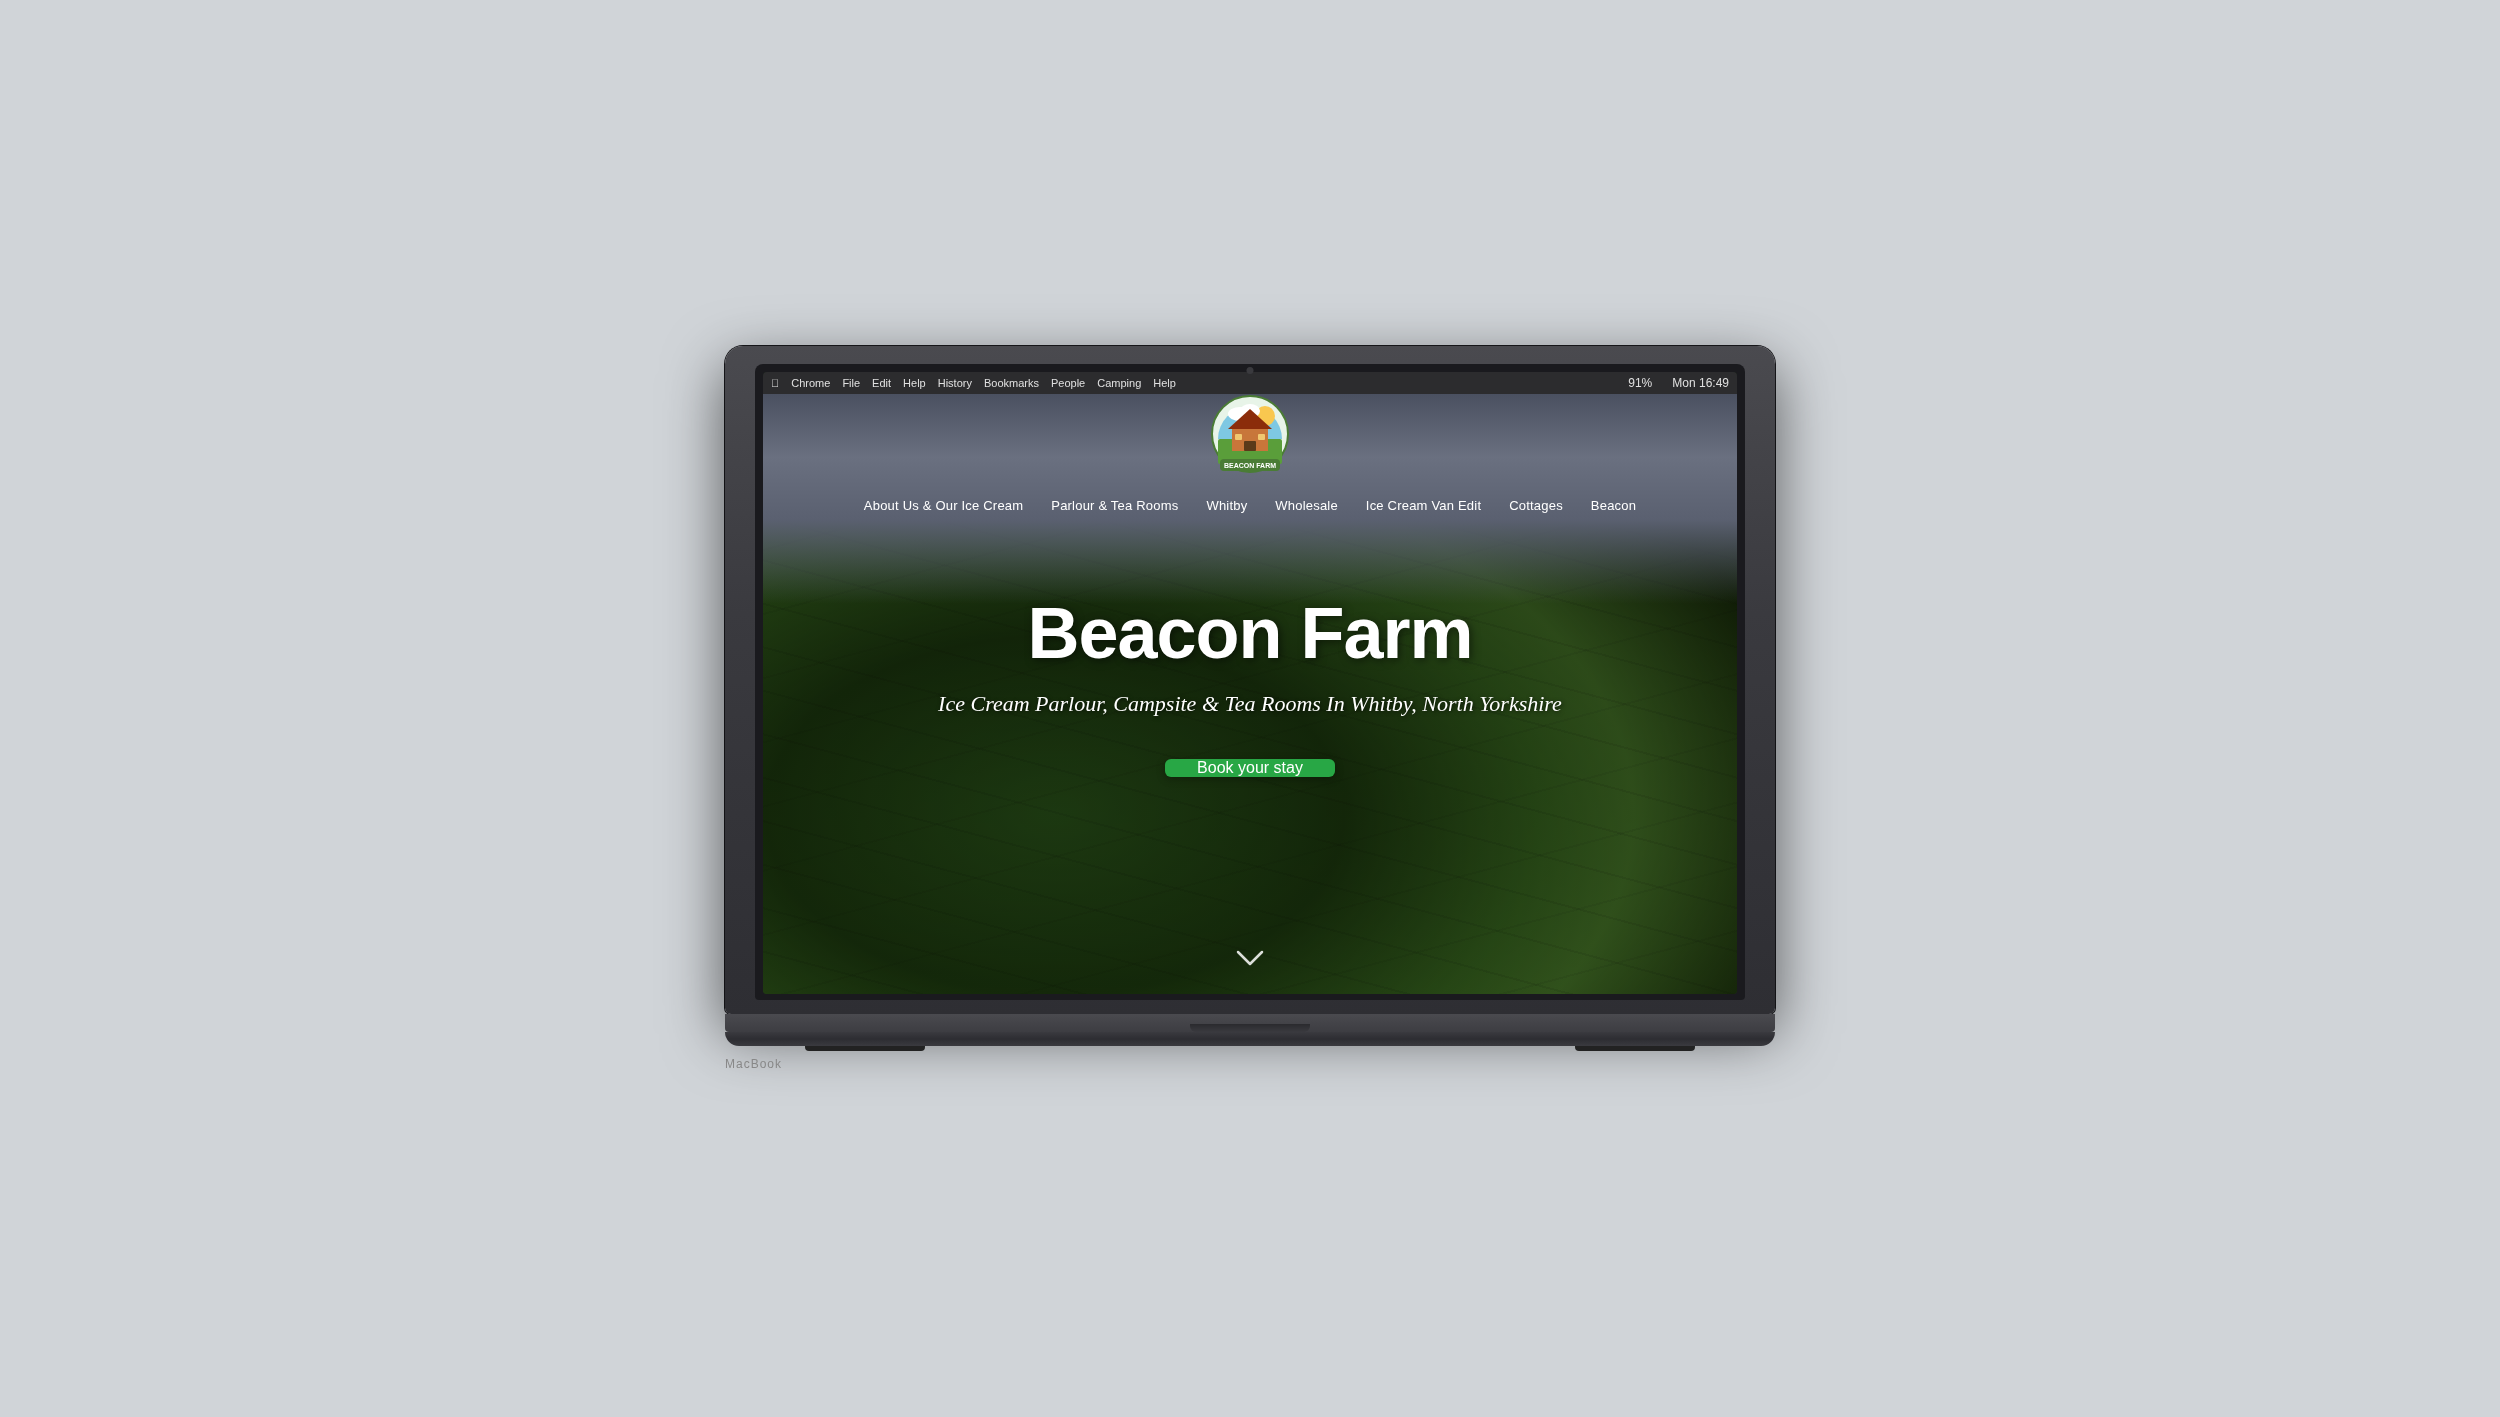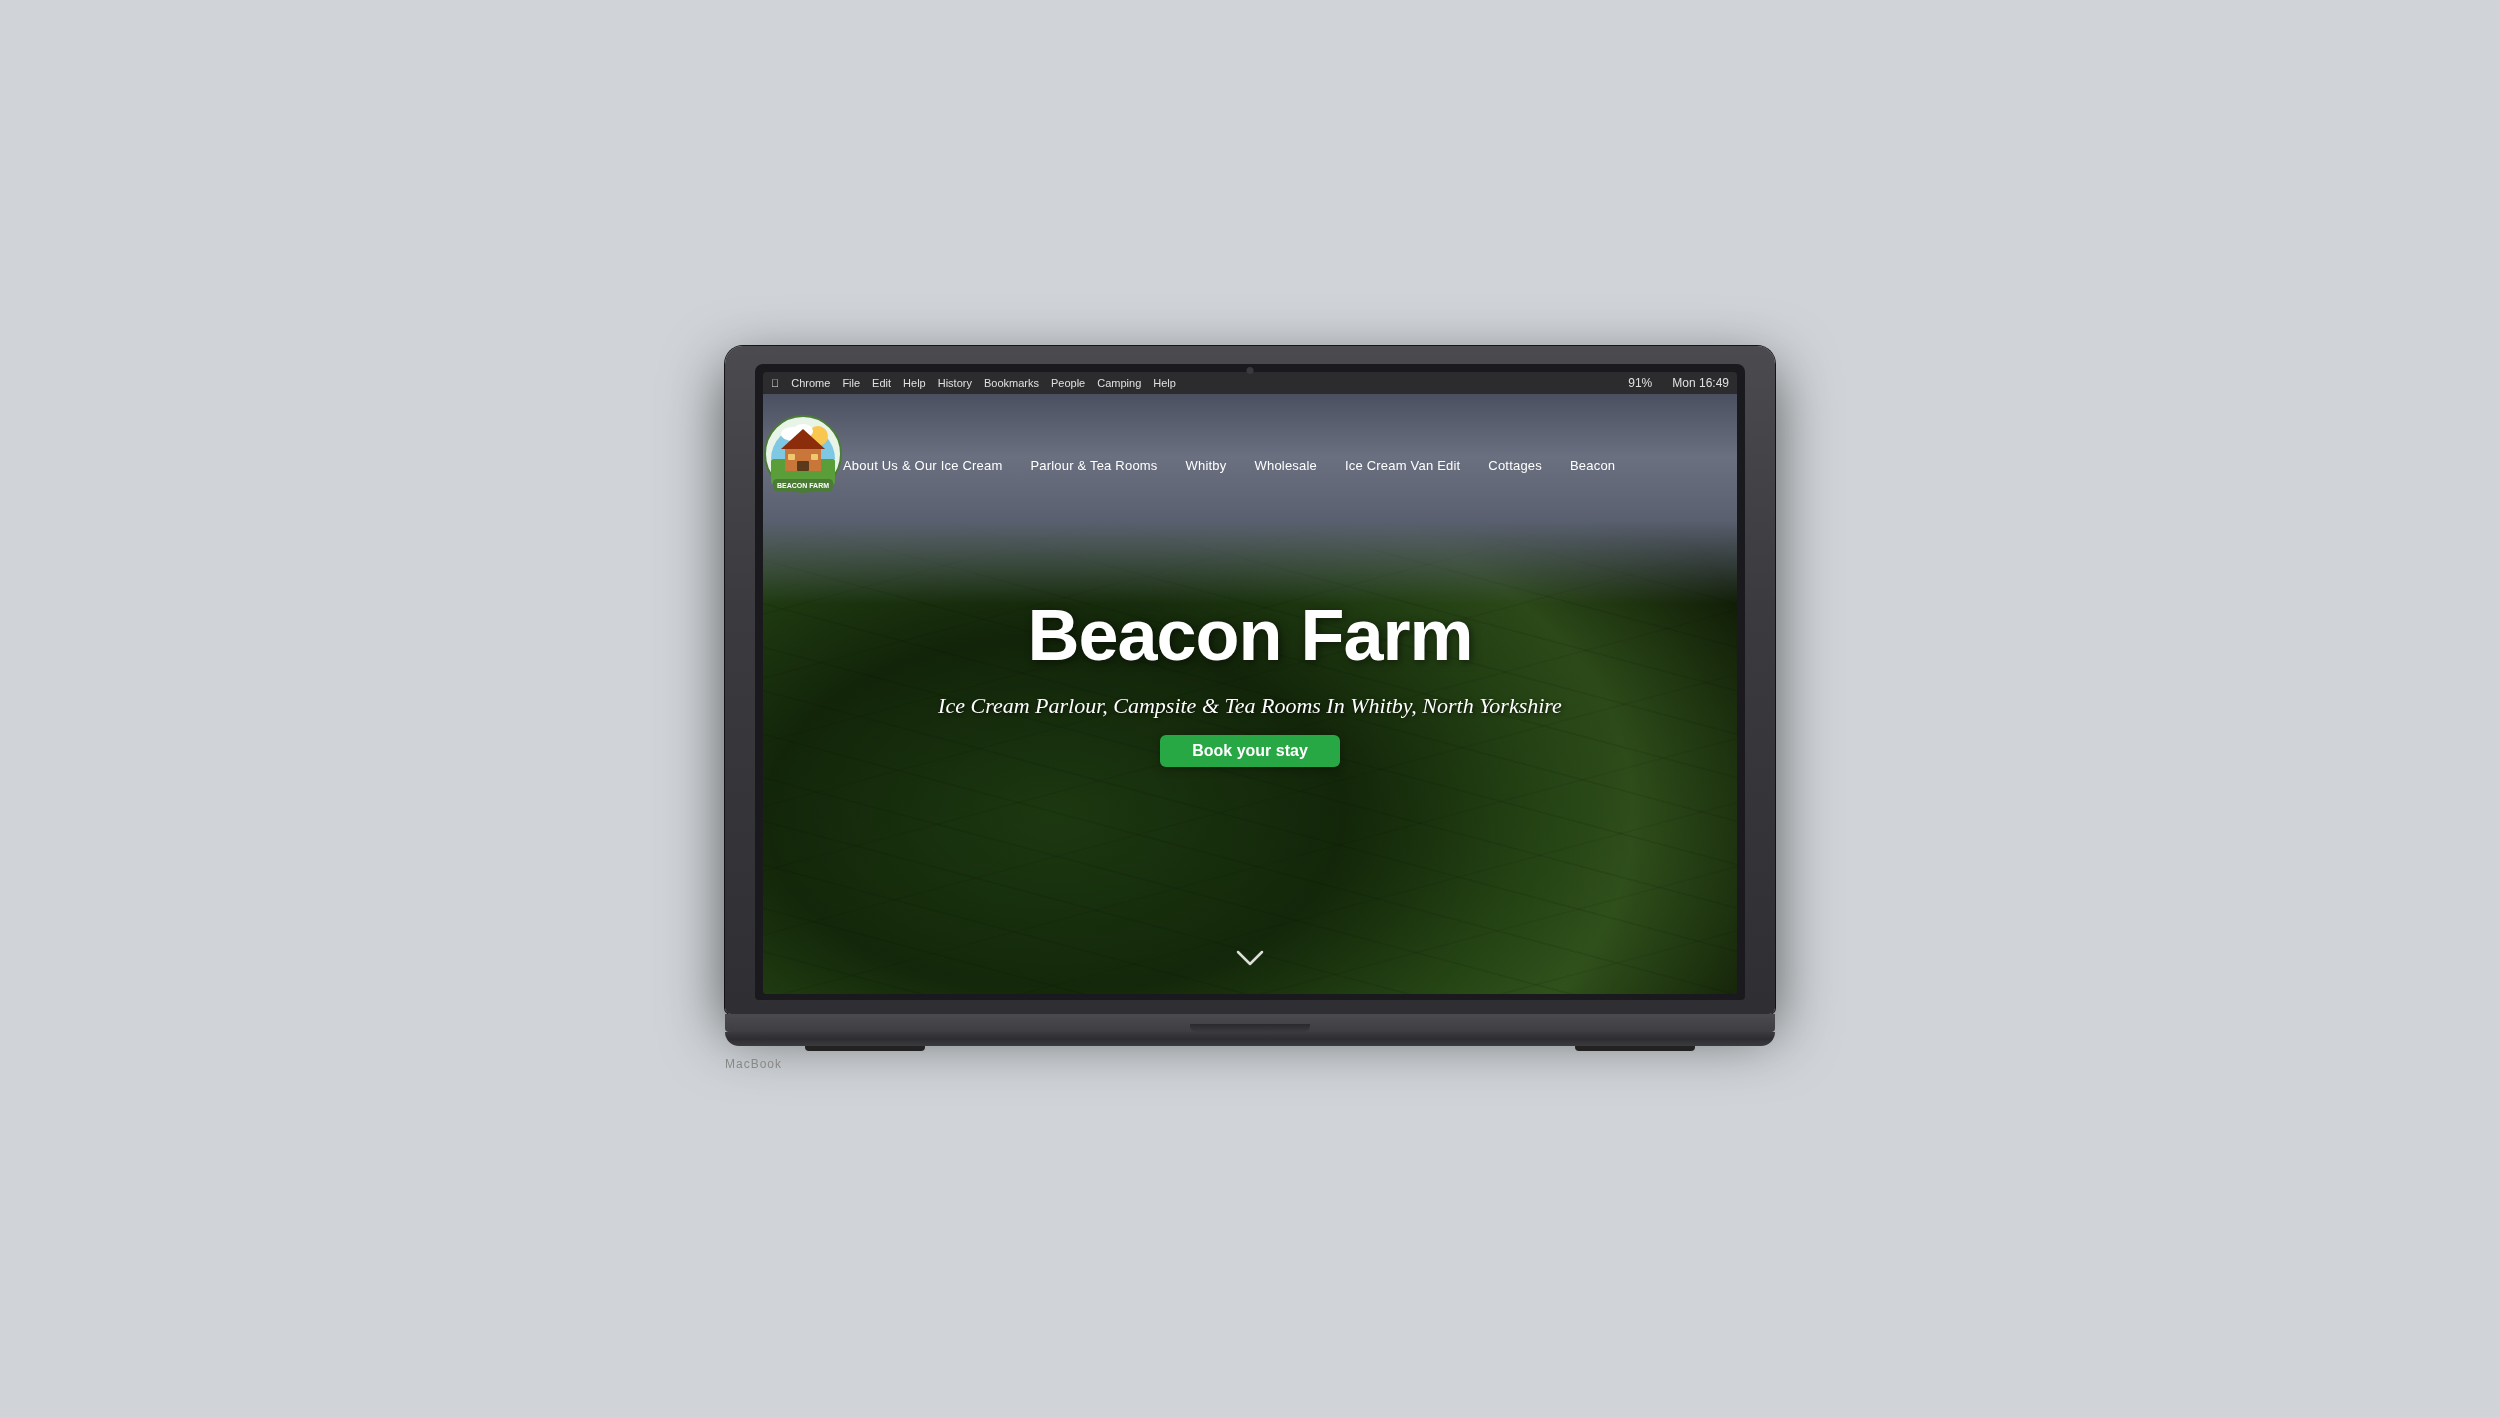--- a/index.html
+++ b/index.html
@@ -132,23 +132,22 @@
       left: 0;
       right: 0;
       height: 35%;
       background: linear-gradient(180deg, #4a5060 0%, #6a7080 30%, #5a6070 60%, transparent 100%);
     }
 
     .nav-area {
       position: relative;
       z-index: 10;
       display: flex;
-      flex-direction: row;
-      align-items: center;
-      padding-top: 20px;
+      flex-direction: column;
+      align-items: center;
     }
 
     .logo-container {
       margin-bottom: 18px;
     }
 
     .logo-svg-wrapper {
       width: 80px;
       height: 80px;
     }
@@ -194,25 +193,25 @@
       font-style: italic;
       text-shadow: 1px 1px 4px rgba(0,0,0,0.7);
     }
 
     .book-btn {
       display: inline-block;
       background: #28a745;
       color: white;
       border: none;
       border-radius: 6px;
-      padding: 7px 32px;
+      padding: 0 32px;
       font-size: 16px;
-      font-weight: 700;
+      font-weight: 400;
       cursor: pointer;
-      margin-top: 16px;
+      margin-top: 42px;
       text-decoration: none;
       box-shadow: 0 2px 8px rgba(0,0,0,0.3);
     }
 
     .scroll-indicator {
       position: absolute;
       bottom: 20px;
       left: 50%;
       transform: translateX(-50%);
       z-index: 10;

